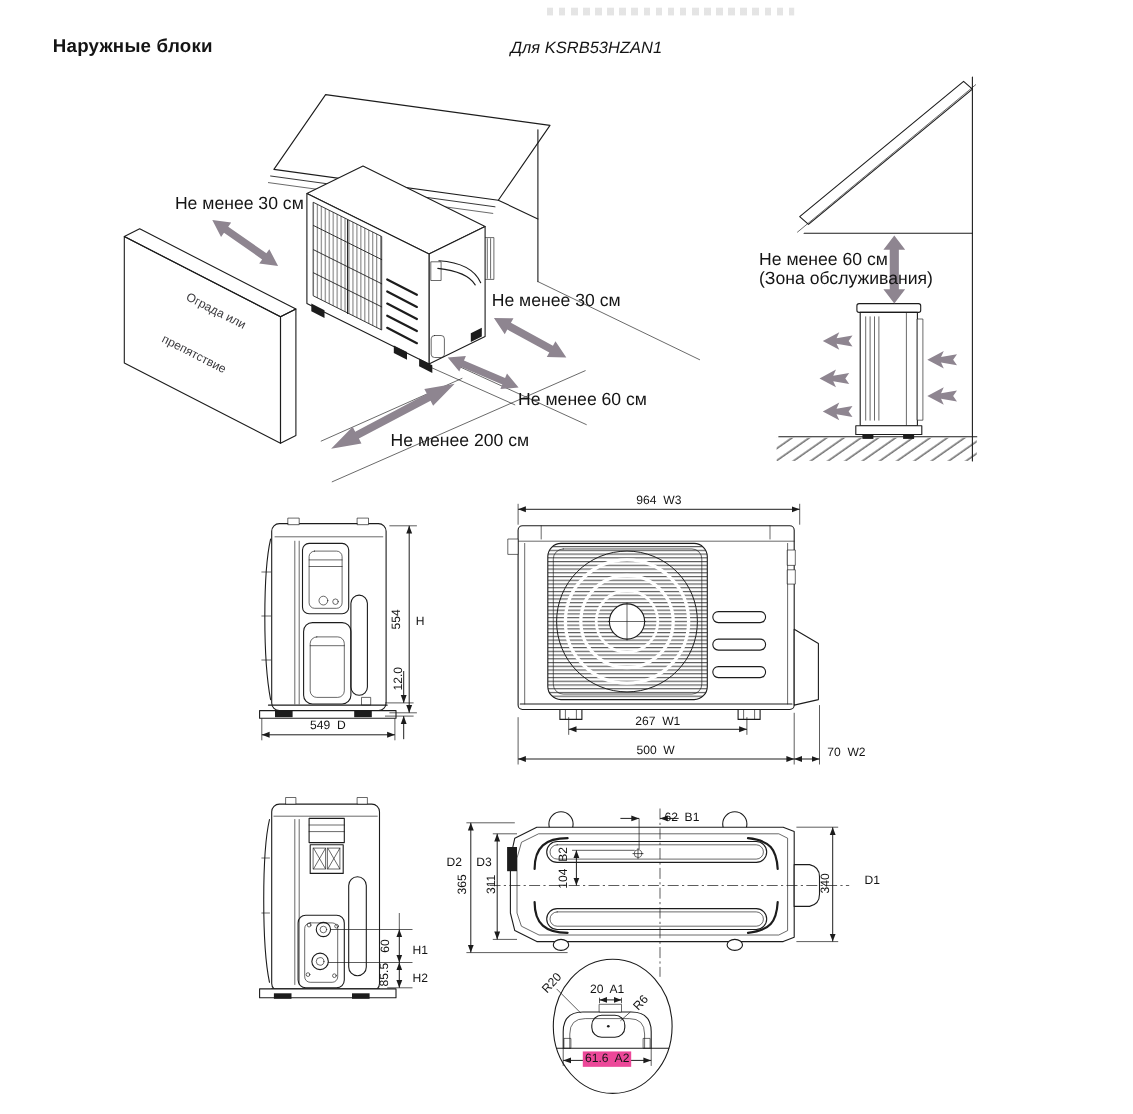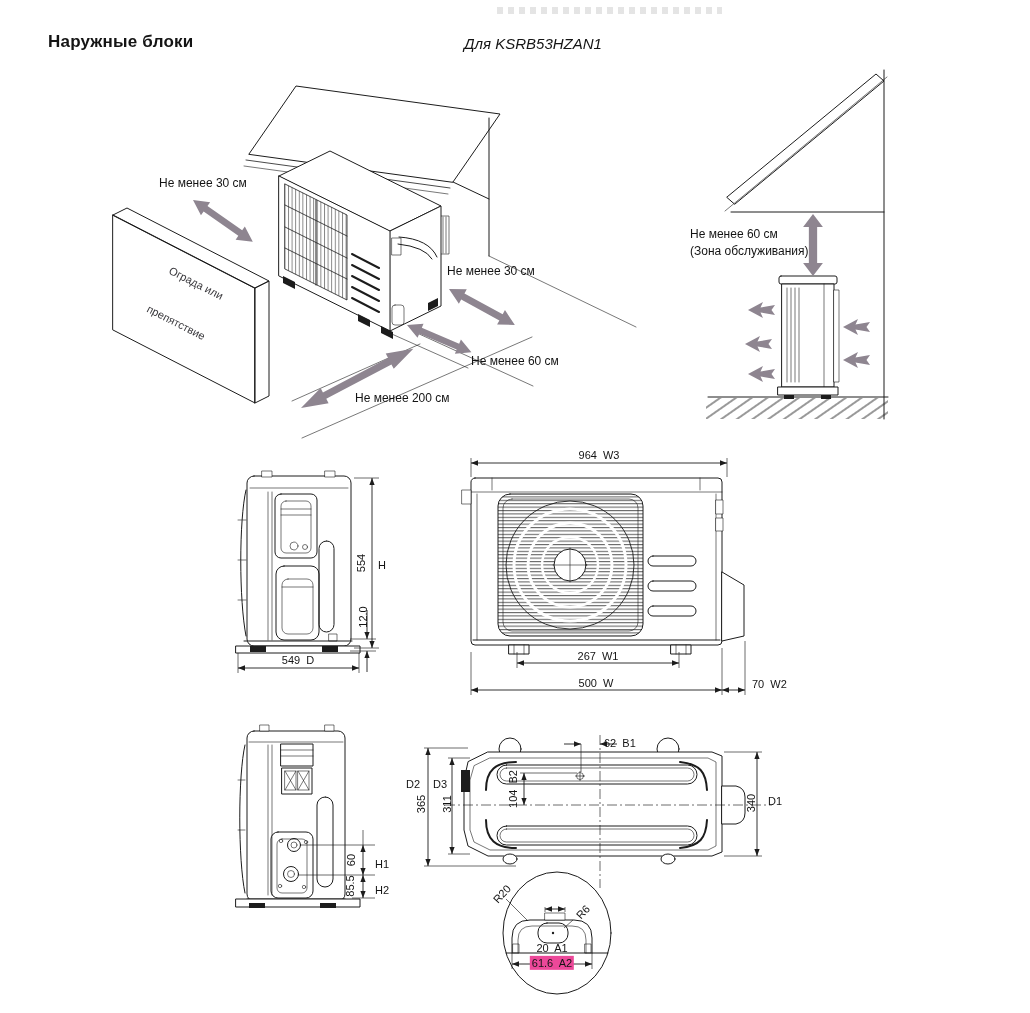--- a/index.html
+++ b/index.html
@@ -9,21 +9,21 @@
   svg .ln{stroke:#1c1c1c;stroke-width:1;fill:none;stroke-linecap:round;stroke-linejoin:round;}
   svg .w{fill:#fff;}
   svg .thin{stroke-width:0.6;}
   svg .med{stroke-width:0.8;}
   svg .thk{stroke-width:2;}
   svg .dl{stroke:#1c1c1c;stroke-width:0.9;fill:none;marker-start:url(#ar);marker-end:url(#ar);}
   svg .de{stroke:#1c1c1c;stroke-width:0.9;fill:none;marker-end:url(#ar);}
   svg .xl{stroke:#1c1c1c;stroke-width:0.65;fill:none;}
   svg .dash{stroke-dasharray:10 3 2 3;}
   svg .blk{fill:#1c1c1c;stroke:none;}
-  .lbl{position:absolute;font-size:12px;line-height:1.3;white-space:pre;color:#141414;}
+  .lbl{position:absolute;font-size:16px;line-height:1.3;white-space:pre;color:#141414;}
   .dim{font-size:11px;}
   .c{transform:translate(-50%,-50%);}
   .r{transform:translate(-50%,-50%) rotate(-90deg);}
   .r47{transform:translate(-50%,-50%) rotate(-47deg);}
   .title{font-size:17px;font-weight:bold;letter-spacing:.2px;}
   .model{font-size:15px;font-style:italic;}
   .bgw{background:#ec4899;padding:0 2px;}
   .fence-label{position:absolute;font-size:11px;color:#3a393d;text-align:center;line-height:1.35;
                transform:translate(-50%,-50%) rotate(27deg);white-space:pre;}
   .crop-frag{position:absolute;left:497px;top:7px;width:225px;height:7px;opacity:.55;
@@ -386,21 +386,21 @@
   <div class="lbl dim c" style="left:382px;top:864px">H1</div>
   <div class="lbl dim r" style="left:350px;top:886px">85.5</div>
   <div class="lbl dim c" style="left:382px;top:890px">H2</div>
 
   <div class="lbl dim" style="left:604px;top:736px">62  B1</div>
   <div class="lbl dim c" style="left:413px;top:784px">D2</div>
   <div class="lbl dim r" style="left:421px;top:804px">365</div>
   <div class="lbl dim c" style="left:440px;top:784px">D3</div>
   <div class="lbl dim r" style="left:447px;top:804px">311</div>
   <div class="lbl dim r" style="left:751px;top:803px">340</div>
-  <div class="lbl dim c" style="left:775px;top:801px">D1</div>
+  <div class="lbl dim c" style="left:793px;top:801px">D1</div>
   <div class="lbl dim r" style="left:513px;top:789px">104  B2</div>
 
   <div class="lbl dim r47" style="left:502px;top:894px">R20</div>
-  <div class="lbl dim c" style="left:552px;top:948px">20  A1</div>
+  <div class="lbl dim c" style="left:552px;top:900px">20  A1</div>
   <div class="lbl dim r47" style="left:583px;top:912px">R6</div>
   <div class="lbl dim c bgw" style="left:552px;top:963px">61.6  A2</div>
 
 </div>
 
 </body></html>

